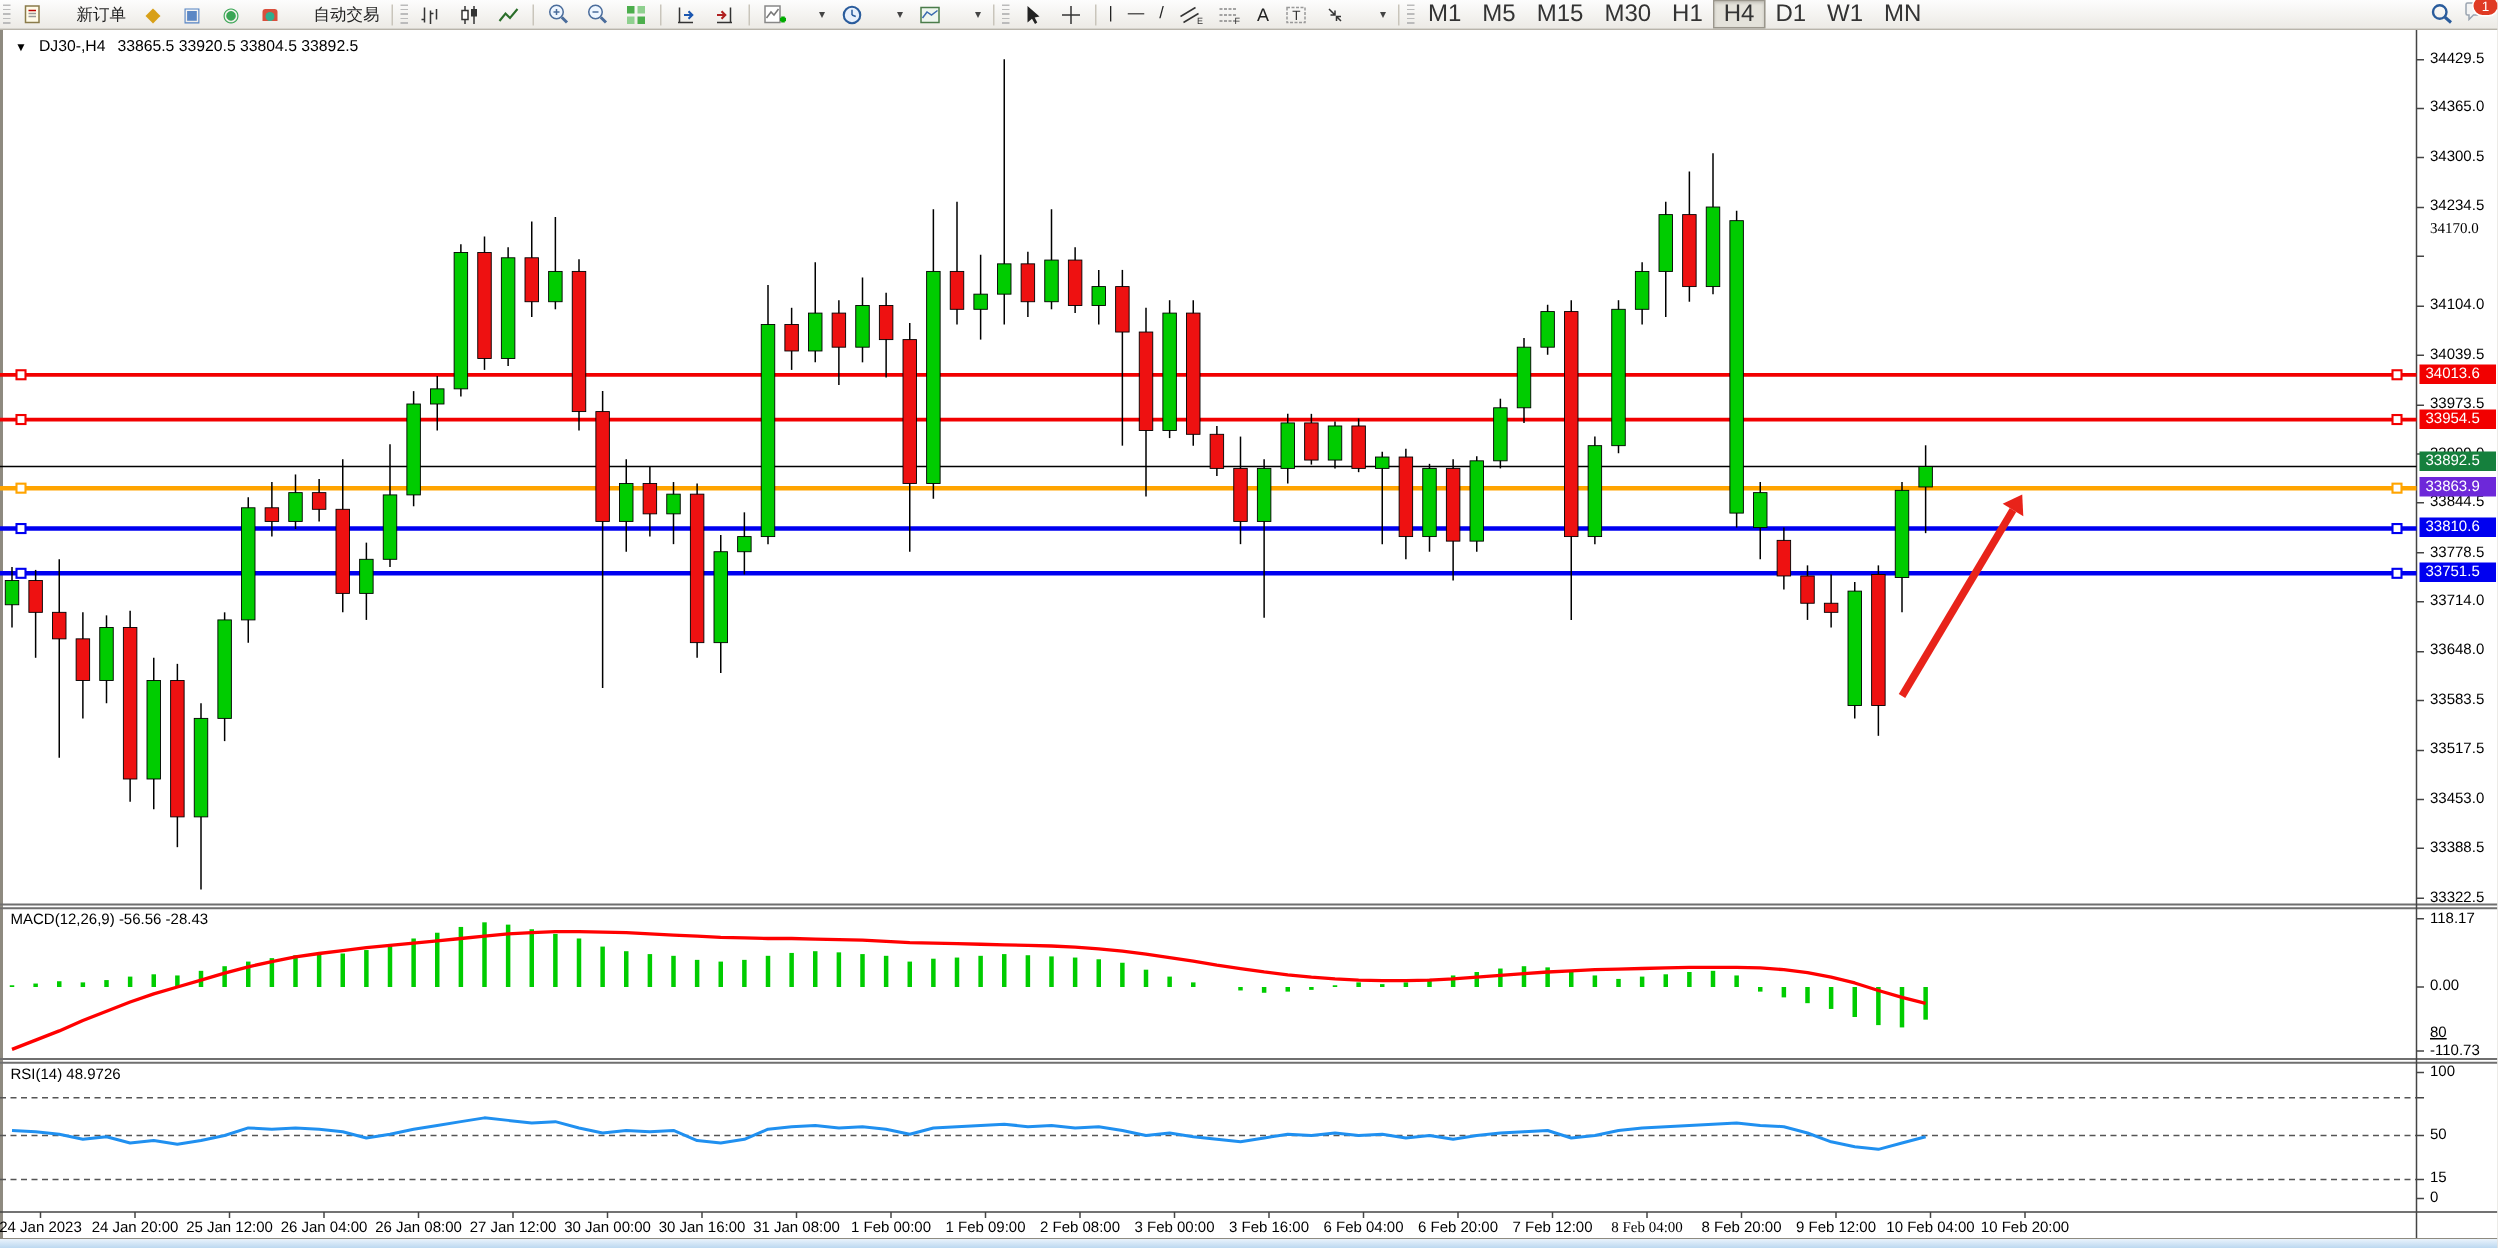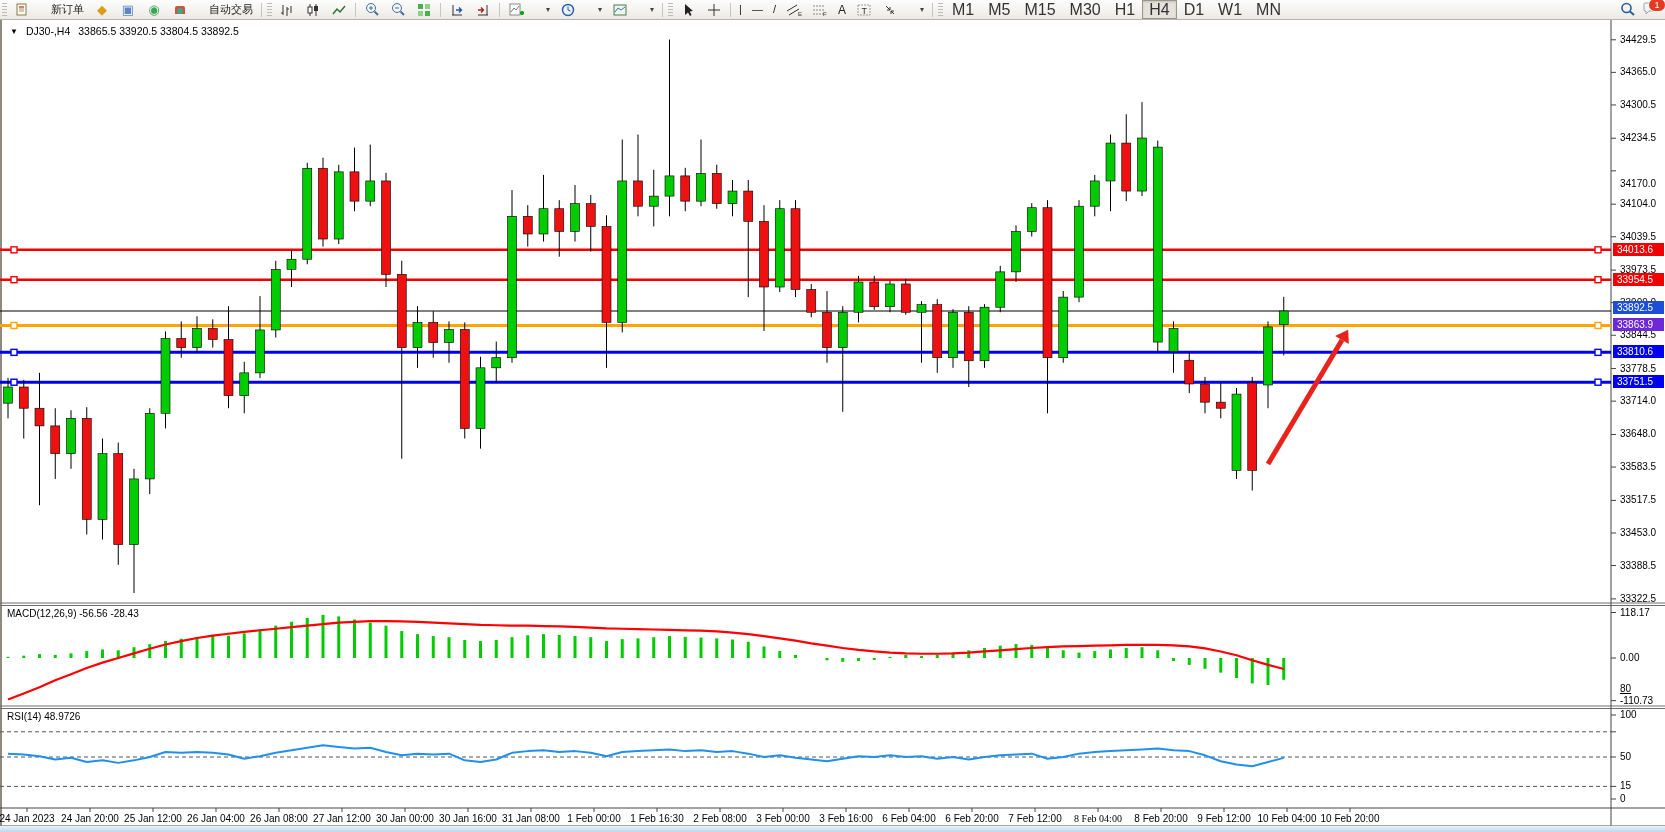--- a/index.html
+++ b/index.html
@@ -645,21 +645,21 @@
     <span>RSI(14)</span>
     <span>48.9726</span>
   </div>
 
   <div id="labels-layer">
 
   <div class="price-tick" style="top:39.78787878787881px;">34429.5</div>
       <div class="price-tick" style="top:72.36363636363637px;">34365.0</div>
       <div class="price-tick" style="top:104.93939393939394px;">34300.5</div>
       <div class="price-tick" style="top:138.27272727272728px;">34234.5</div>
-      <div class="price-tick" style="top:184px;">34170.0</div>
+      <div class="price-tick" style="top:153px;font-family:Liberation Serif, serif;">34170.0</div>
       <div class="price-tick" style="top:204.1818181818182px;">34104.0</div>
       <div class="price-tick" style="top:236.75757575757575px;">34039.5</div>
       <div class="price-tick" style="top:270.0909090909091px;">33973.5</div>
       <div class="price-tick" style="top:302.6666666666667px;">33909.0</div>
       <div class="price-tick" style="top:335.24242424242425px;">33844.5</div>
       <div class="price-tick" style="top:368.57575757575756px;">33778.5</div>
       <div class="price-tick" style="top:401.1515151515151px;">33714.0</div>
       <div class="price-tick" style="top:434.4848484848485px;">33648.0</div>
       <div class="price-tick" style="top:467.06060606060606px;">33583.5</div>
       <div class="price-tick" style="top:500.3939393939394px;">33517.5</div>
@@ -669,35 +669,35 @@
       <div class="price-tick" style="top:612.50455px;">118.17</div>
       <div class="price-tick" style="top:658px;">0.00</div>
       <div class="price-tick" style="top:700.63105px;">-110.73</div>
       <div class="price-tick" style="top:715px;">100</div>
       <div class="price-tick" style="top:689px;text-decoration:underline;">80</div>
       <div class="price-tick" style="top:757px;">50</div>
       <div class="price-tick" style="top:786.4px;">15</div>
       <div class="price-tick" style="top:799px;">0</div>
       <div class="price-tag" style="top:249.83838383838457px;background:#f20000;">34013.6</div>
       <div class="price-tag" style="top:279.6868686868687px;background:#f20000;">33954.5</div>
-      <div class="price-tag" style="top:308px;background:#1d4ed8;">33892.5</div>
+      <div class="price-tag" style="top:308px;background:#15803d;">33892.5</div>
       <div class="price-tag" style="top:325.4444444444437px;background:#6d28d9;">33863.9</div>
       <div class="price-tag" style="top:352.3636363636371px;background:#0000f0;">33810.6</div>
       <div class="price-tag" style="top:382.21212121212125px;background:#0000f0;">33751.5</div>
       <div class="time-label" style="left:27px;">24 Jan 2023</div>
       <div class="time-label" style="left:90px;">24 Jan 20:00</div>
       <div class="time-label" style="left:153px;">25 Jan 12:00</div>
       <div class="time-label" style="left:216px;">26 Jan 04:00</div>
       <div class="time-label" style="left:279px;">26 Jan 08:00</div>
       <div class="time-label" style="left:342px;">27 Jan 12:00</div>
       <div class="time-label" style="left:405px;">30 Jan 00:00</div>
       <div class="time-label" style="left:468px;">30 Jan 16:00</div>
       <div class="time-label" style="left:531px;">31 Jan 08:00</div>
       <div class="time-label" style="left:594px;">1 Feb 00:00</div>
-      <div class="time-label" style="left:657px;">1 Feb 16:30</div>
+      <div class="time-label" style="left:657px;">1 Feb 09:00</div>
       <div class="time-label" style="left:720px;">2 Feb 08:00</div>
       <div class="time-label" style="left:783px;">3 Feb 00:00</div>
       <div class="time-label" style="left:846px;">3 Feb 16:00</div>
       <div class="time-label" style="left:909px;">6 Feb 04:00</div>
       <div class="time-label" style="left:972px;">6 Feb 20:00</div>
       <div class="time-label" style="left:1035px;">7 Feb 12:00</div>
       <div class="time-label" style="left:1098px;font-family:Liberation Serif, serif;">8 Feb 04:00</div>
       <div class="time-label" style="left:1161px;">8 Feb 20:00</div>
       <div class="time-label" style="left:1224px;">9 Feb 12:00</div>
       <div class="time-label" style="left:1287px;">10 Feb 04:00</div>

